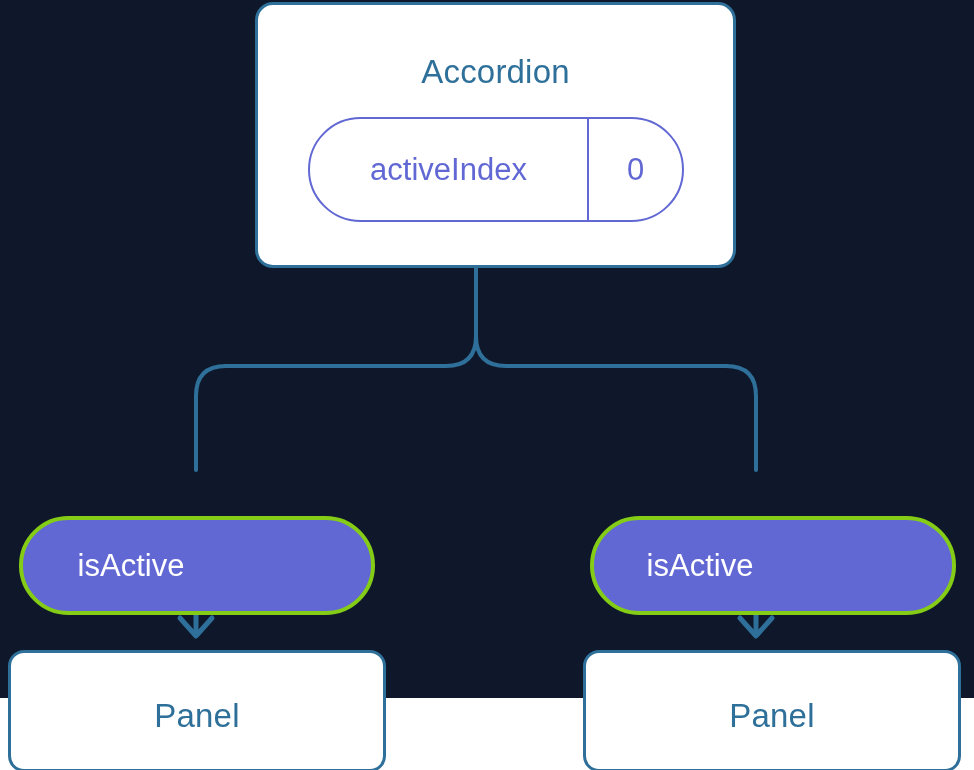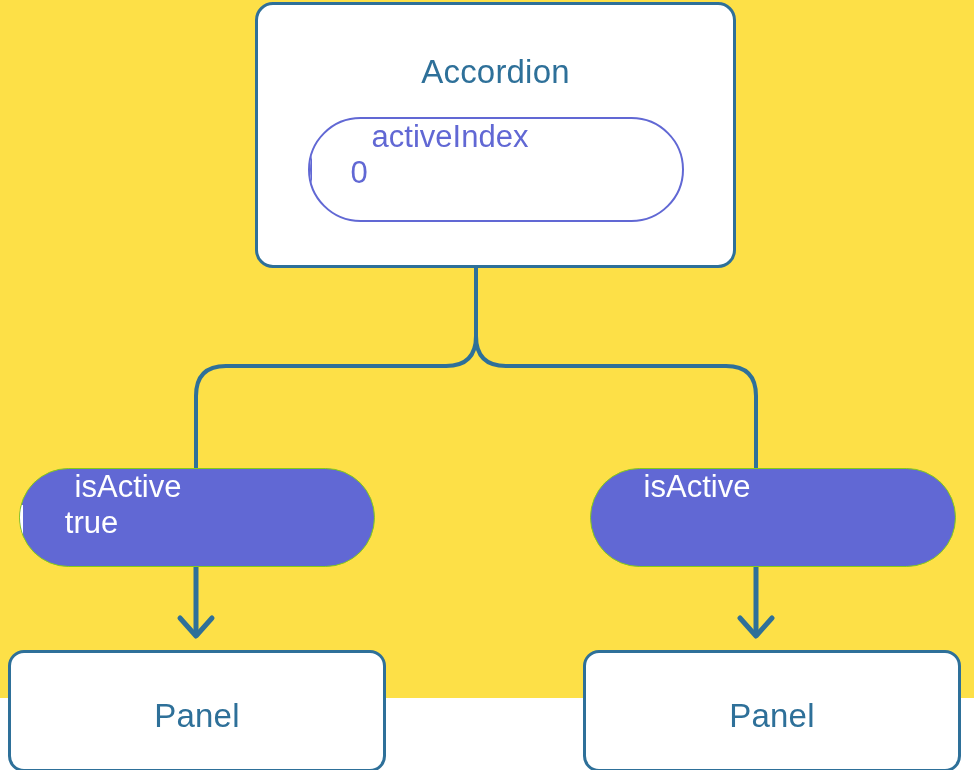--- a/index.html
+++ b/index.html
@@ -10,21 +10,21 @@
     width: 974px;
     height: 770px;
     overflow: hidden;
     font-family: "Liberation Sans", sans-serif;
   }
 
   #diagram-root {
     position: relative;
     width: 974px;
     height: 698px;
-    background: #fde047;
+    background: #0f172a;
   }
 
   
   #connectors {
     position: absolute;
     left: 0;
     top: 0;
     width: 974px;
     height: 770px;
     z-index: 1;
@@ -67,21 +67,20 @@
 
   
   .pill {
     position: absolute;
     z-index: 3;
     display: flex;
     align-items: stretch;
     box-sizing: border-box;
     border-radius: 999px;
     overflow: hidden;
-    flex-direction: column;
   }
   .pill .pill-key,
   .pill .pill-val {
     display: flex;
     align-items: center;
     justify-content: center;
     white-space: nowrap;
     box-sizing: border-box;
   }
 
@@ -94,22 +93,23 @@
   .pill.outlined .pill-val {
     color: #6168d4;
     font-size: 31px;
   }
   .pill.outlined .pill-val {
     border-left: 2px solid #6168d4;
   }
 
   
   .pill.filled {
-    border: 1px solid #84cc16;
+    border: 4px solid #84cc16;
     background: #6168d4;
+    margin-top: 48px;
   }
   .pill.filled .pill-key,
   .pill.filled .pill-val {
     color: #ffffff;
     font-size: 31px;
   }
   .pill.filled .pill-val {
     border-left: 3px solid #ffffff;
   }
 
@@ -195,21 +195,20 @@
     <div class="card-title">Accordion</div>
   </div>
 
   <div class="pill outlined" id="active-index-pill">
     <div class="pill-key">activeIndex</div>
     <div class="pill-val">0</div>
   </div>
 
   <div class="pill filled" id="pill-left">
     <div class="pill-key">isActive</div>
-    <div class="pill-val">true</div>
   </div>
 
   <div class="card" id="panel-left">
     <div class="card-title">Panel</div>
   </div>
 
   <div class="pill filled" id="pill-right">
     <div class="pill-key">isActive</div>
   </div>
 

